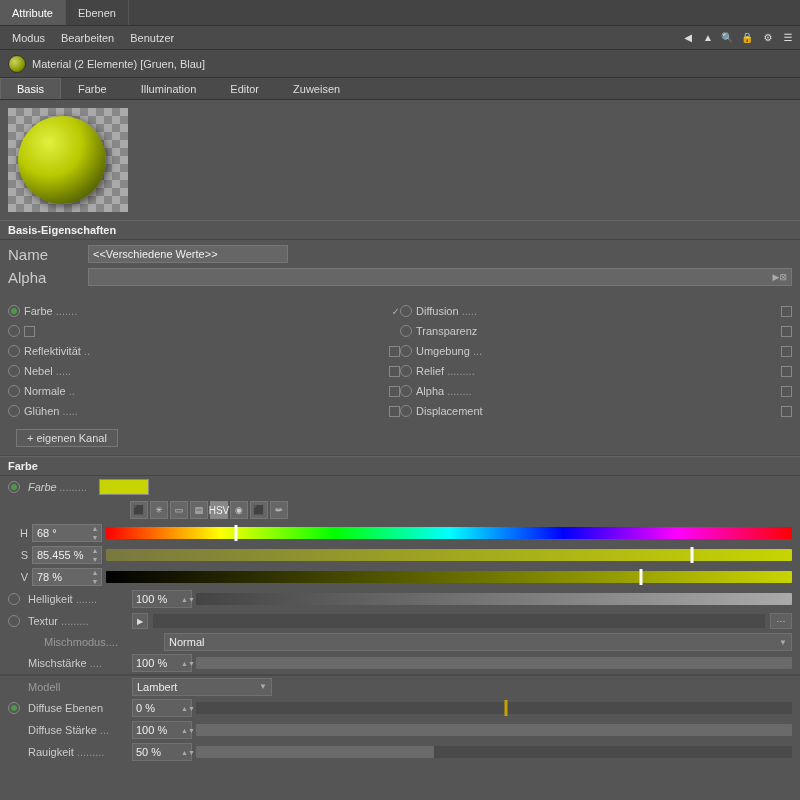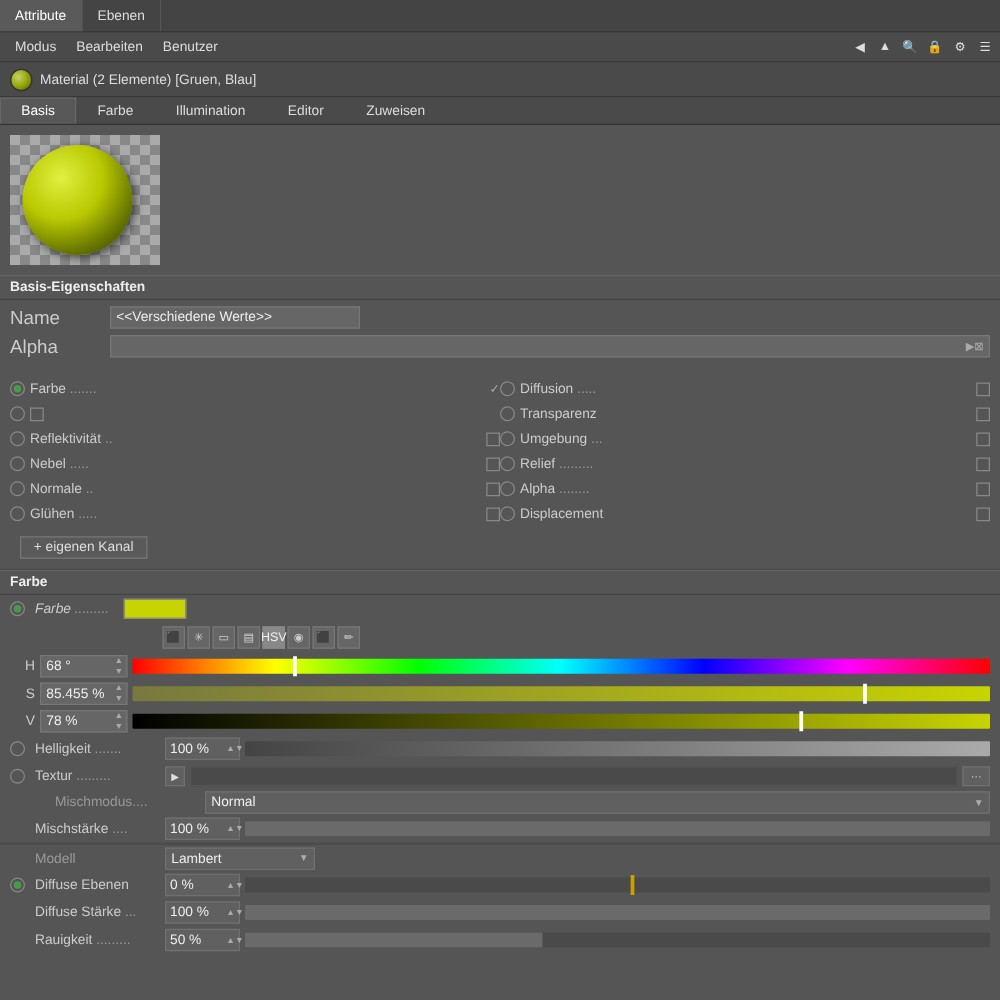--- a/index.html
+++ b/index.html
@@ -514,21 +514,21 @@
       height: 22px;
       gap: 4px;
       border-top: 1px solid #4a4a4a;
     }
     .modell-label {
       width: 100px;
       font-size: 11px;
       color: #999;
     }
     .modell-dropdown {
-      width: 120px;
+      width: 140px;
       height: 18px;
       background: #606060;
       border: 1px solid #707070;
       display: flex;
       align-items: center;
       padding: 0 4px;
       cursor: pointer;
     }
 
     

